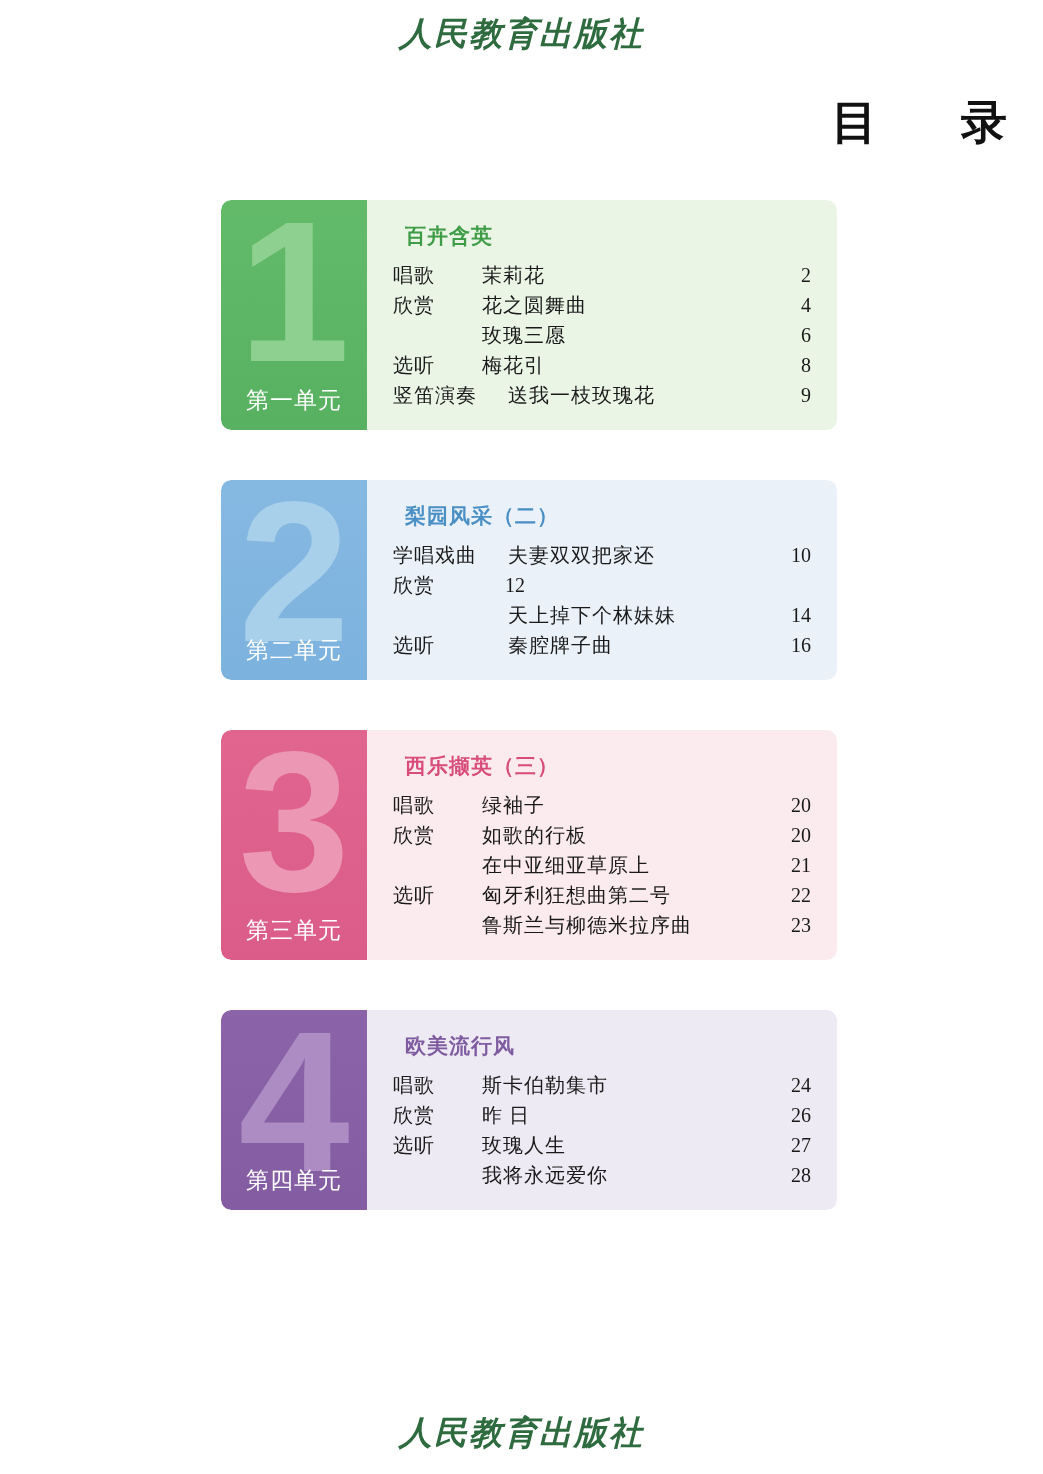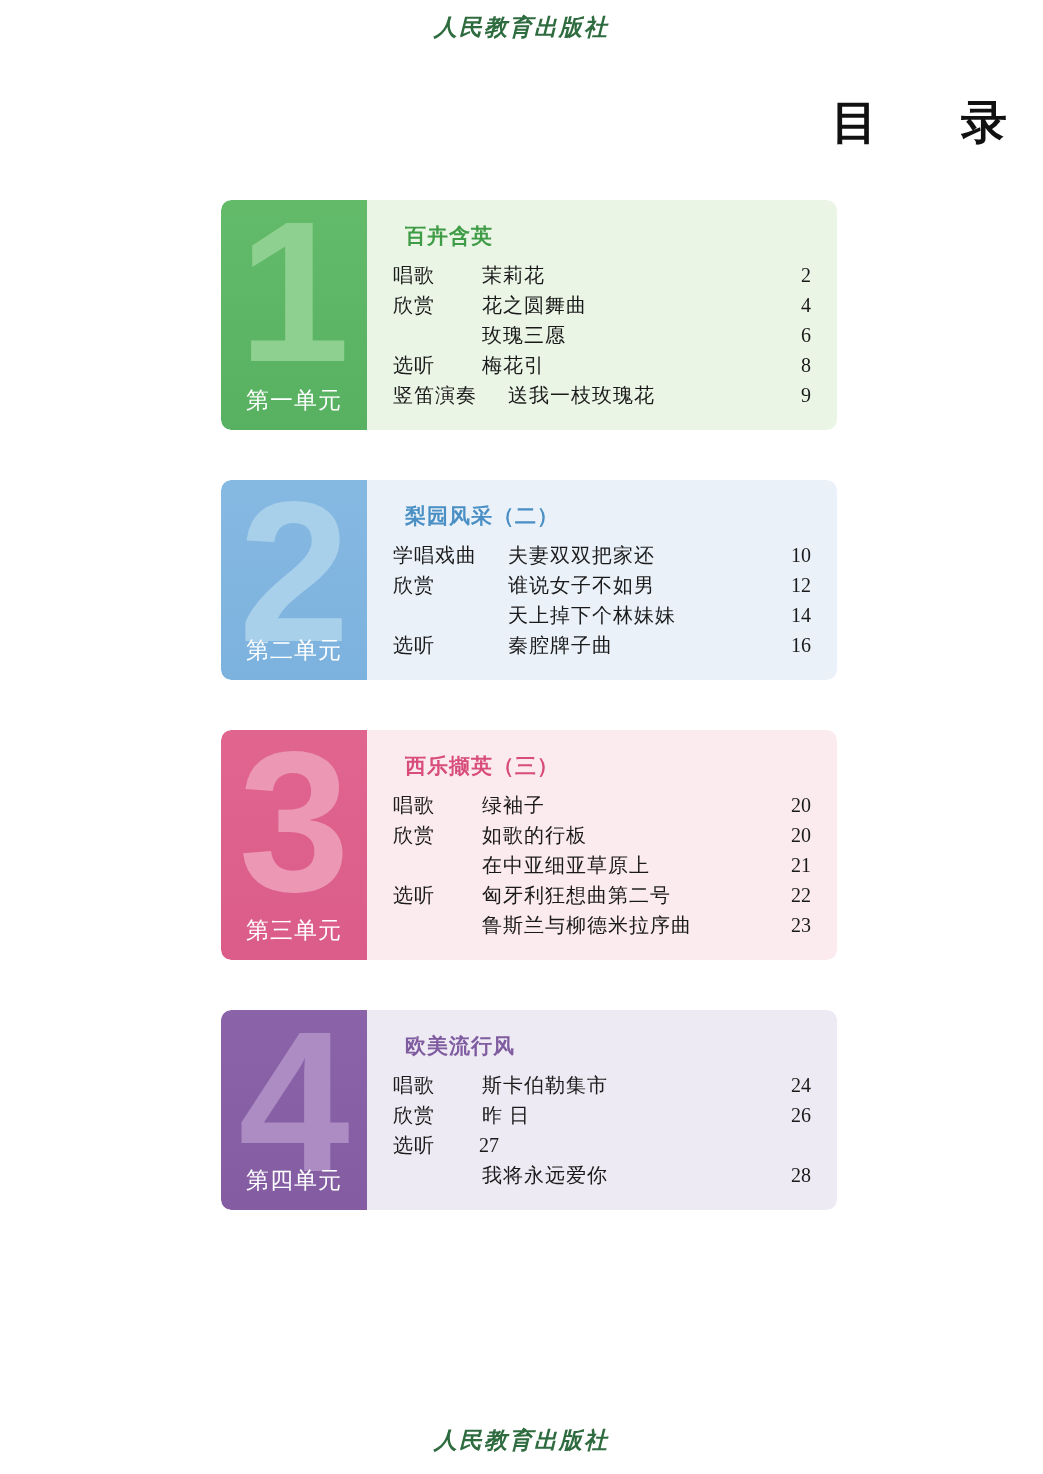--- a/index.html
+++ b/index.html
@@ -12,21 +12,21 @@
     background: #ffffff;
     font-family: "Liberation Serif", "DejaVu Serif", serif;
     position: relative;
     overflow: hidden;
   }
 
   .publisher-mark {
     text-align: center;
     font-family: "Liberation Serif", "DejaVu Serif", serif;
     color: #2e6b3f;
-    font-size: 23px;
+    font-size: 33px;
     letter-spacing: 2px;
     font-style: italic;
     font-weight: bold;
   }
   .publisher-top {
     position: absolute;
     top: 12px;
     left: 0;
     right: 0;
   }
@@ -214,21 +214,20 @@
     </div>
     <div class="unit-body">
       <div class="unit-heading">梨园风采（二）</div>
       <div class="entry">
         <span class="entry-cat wide">学唱戏曲</span>
         <span class="entry-title">夫妻双双把家还</span>
         <span class="entry-page">10</span>
       </div>
       <div class="entry">
         <span class="entry-cat wide">欣赏</span>
-        <span class="entry-title">谁说女子不如男</span>
         <span class="entry-page">12</span>
       </div>
       <div class="entry">
         <span class="entry-cat wide"></span>
         <span class="entry-title">天上掉下个林妹妹</span>
         <span class="entry-page">14</span>
       </div>
       <div class="entry">
         <span class="entry-cat wide">选听</span>
         <span class="entry-title">秦腔牌子曲</span>
@@ -284,20 +283,21 @@
         <span class="entry-title">斯卡伯勒集市</span>
         <span class="entry-page">24</span>
       </div>
       <div class="entry">
         <span class="entry-cat">欣赏</span>
         <span class="entry-title">昨  日</span>
         <span class="entry-page">26</span>
       </div>
       <div class="entry">
         <span class="entry-cat">选听</span>
+        <span class="entry-title">玫瑰人生</span>
         <span class="entry-page">27</span>
       </div>
       <div class="entry">
         <span class="entry-cat"></span>
         <span class="entry-title">我将永远爱你</span>
         <span class="entry-page">28</span>
       </div>
     </div>
   </div>
 

